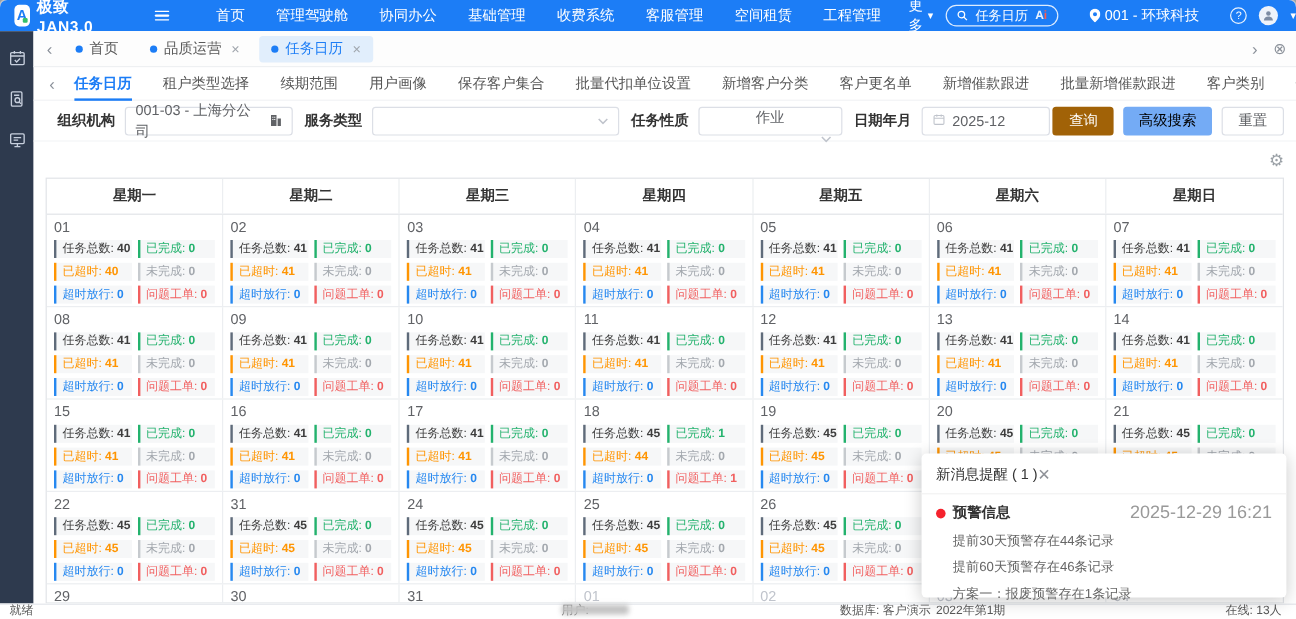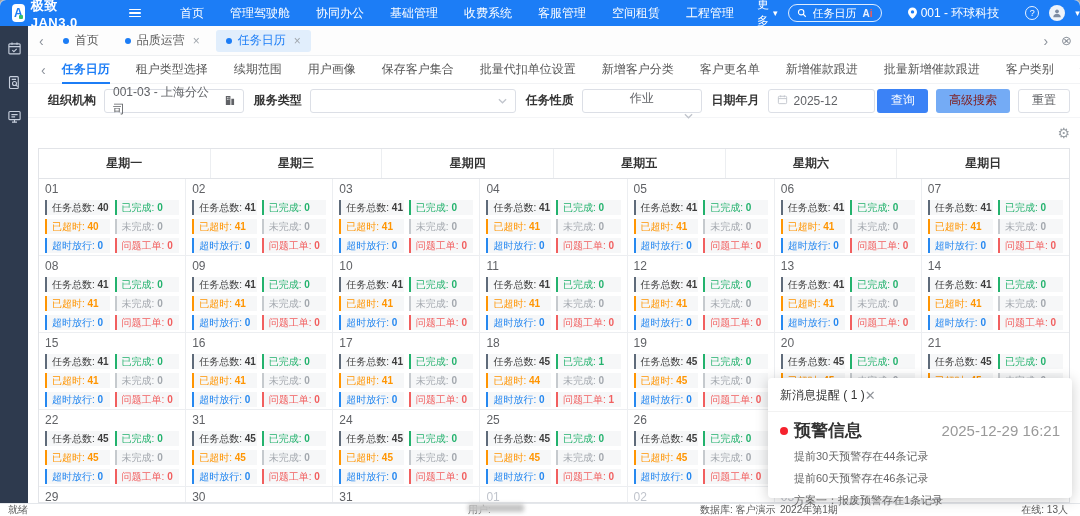--- a/index.html
+++ b/index.html
@@ -46,31 +46,31 @@
   .funcbar{height:28px;display:flex;align-items:center;padding:0 10px;gap:0;font-size:12px;color:#555;border-bottom:1px solid #f2f3f5;}
   .func-item{height:28px;line-height:26px;margin:0 13px;cursor:pointer;white-space:nowrap;border-bottom:2px solid transparent;}
   .func-item.active{color:#1c7df6;font-weight:bold;border-bottom-color:#1c7df6;}
 
   .filterbar{height:34px;display:flex;align-items:center;padding:0 10px;font-size:12px;border-bottom:1px solid #f4f5f7;}
   .f-label{font-weight:bold;color:#333;margin:0 8px 0 10px;white-space:nowrap;}
   .f-box{height:24px;border:1px solid #dcdfe6;border-radius:3px;display:flex;align-items:center;padding:0 8px;color:#606266;background:#fff;cursor:pointer;gap:6px;}
   .f-box .suffix{margin-left:auto;display:flex;align-items:center;color:#c0c4cc;}
   .w-org{width:176px;} .w-service{width:262px;} .w-nature{width:150px;flex-direction:column;} .w-date{width:134px;}
   .btn{height:24px;border-radius:3px;padding:0 13px;font-size:12px;display:flex;align-items:center;border:none;cursor:pointer;white-space:nowrap;}
-  .btn-primary{background:#3b82f6;color:#fff;margin-left:2px;padding-left:14px;}
-  .btn-light{background:#74abf5;color:#7f1d1d;margin-left:8px;}
+  .btn-primary{background:#a16207;color:#fff;margin-left:2px;padding-left:14px;}
+  .btn-light{background:#74abf5;color:#000000;margin-left:8px;}
   .btn-plain{background:#fff;border:1px solid #dcdfe6;color:#606266;margin-left:8px;}
 
   .content{flex:1;padding:0 10px;overflow:hidden;}
   .gear-row{height:30px;display:flex;align-items:center;justify-content:flex-end;color:#9aa0a6;}
   .gear{font-size:14px;cursor:pointer;}
 
   
   .calendar{border:1px solid #e2e4e8;height:355px;overflow:hidden;}
-  .cal-head{display:grid;grid-template-columns:repeat(6,1fr);height:30px;border-bottom:1px solid #e2e4e8;}
+  .cal-head{display:grid;grid-template-columns:repeat(7,1fr);height:30px;border-bottom:1px solid #e2e4e8;}
   .cal-head .wd{display:flex;align-items:center;justify-content:center;font-size:12px;font-weight:bold;color:#333;border-right:1px solid #eceef1;}
   .cal-head .wd:last-child{border-right:none;}
   .cal-row{display:grid;grid-template-columns:repeat(7,1fr);height:77px;border-bottom:1px solid #eceef1;}
   .cal-cell{border-right:1px solid #eceef1;padding:3px 6px 0 6px;overflow:hidden;cursor:pointer;}
   .cal-cell:last-child{border-right:none;}
   .cal-date{font-size:12px;color:#606266;height:16px;}
   .cal-cell.other .cal-date{color:#c0c4cc;}
   .stats{display:grid;grid-template-columns:1fr 1fr;gap:4px 5px;margin-top:2px;}
   .chip{font-size:10px;line-height:15px;height:15px;padding:0 2px 0 5px;border-left:2px solid;background:#f6f7f8;white-space:nowrap;overflow:hidden;}
   .chip b{font-weight:bold;}
@@ -81,21 +81,21 @@
   .chip.release{color:#2688f0;border-color:#2688f0;}
   .chip.problem{color:#f15f5f;border-color:#f15f5f;}
 
   
   .popup{position:absolute;left:768px;top:378px;width:304px;height:120px;background:#fff;border-radius:4px;box-shadow:0 2px 14px rgba(0,0,0,.2);z-index:20;font-size:12px;}
   .popup-head{display:flex;align-items:center;padding:9px 12px 7px 12px;color:#333;border-bottom:1px solid #f2f2f2;}
   .popup-close{color:#909399;cursor:pointer;font-size:13px;}
   .popup-body{padding:7px 12px 0 12px;}
   .popup-type-row{display:flex;align-items:center;gap:6px;}
   .red-dot{width:8px;height:8px;border-radius:50%;background:#f5222d;}
-  .popup-type{font-weight:bold;color:#333;font-size:17px;}
+  .popup-type{font-weight:bold;color:#333;font-size:12px;}
   .popup-time{margin-left:auto;color:#999;font-size:15px;}
   .popup-line{color:#666;font-size:11px;margin-top:7px;padding-left:14px;white-space:nowrap;}
 
   
   .statusbar{position:absolute;left:0;bottom:0;width:100%;height:13px;background:#fff;border-top:1px solid #e4e7eb;font-size:10px;color:#595959;line-height:12px;}
   .statusbar span{position:absolute;top:0;white-space:nowrap;}
   .sb-ready{left:8px;}
   .sb-user{left:468px;display:flex;align-items:center;gap:4px;}
   .sb-blur{display:inline-block;width:56px;height:8px;background:#c3c3c3;border-radius:2px;filter:blur(2px);}
   .sb-db{left:700px;}
@@ -282,20 +282,21 @@
       <button class="btn btn-plain">重置</button>
     </div>
 
     <div class="content">
       <div class="gear-row">
         <span class="gear">⚙</span>
       </div>
       <div class="calendar">
         <div class="cal-head" id="cal-head">
             <div class="wd">星期一</div>
+            <div class="wd">星期二</div>
             <div class="wd">星期三</div>
             <div class="wd">星期四</div>
             <div class="wd">星期五</div>
             <div class="wd">星期六</div>
             <div class="wd">星期日</div>
           </div>
         <div id="cal-body">
             <div class="cal-row">
               <div class="cal-cell">
                 <div class="cal-date">01</div>

